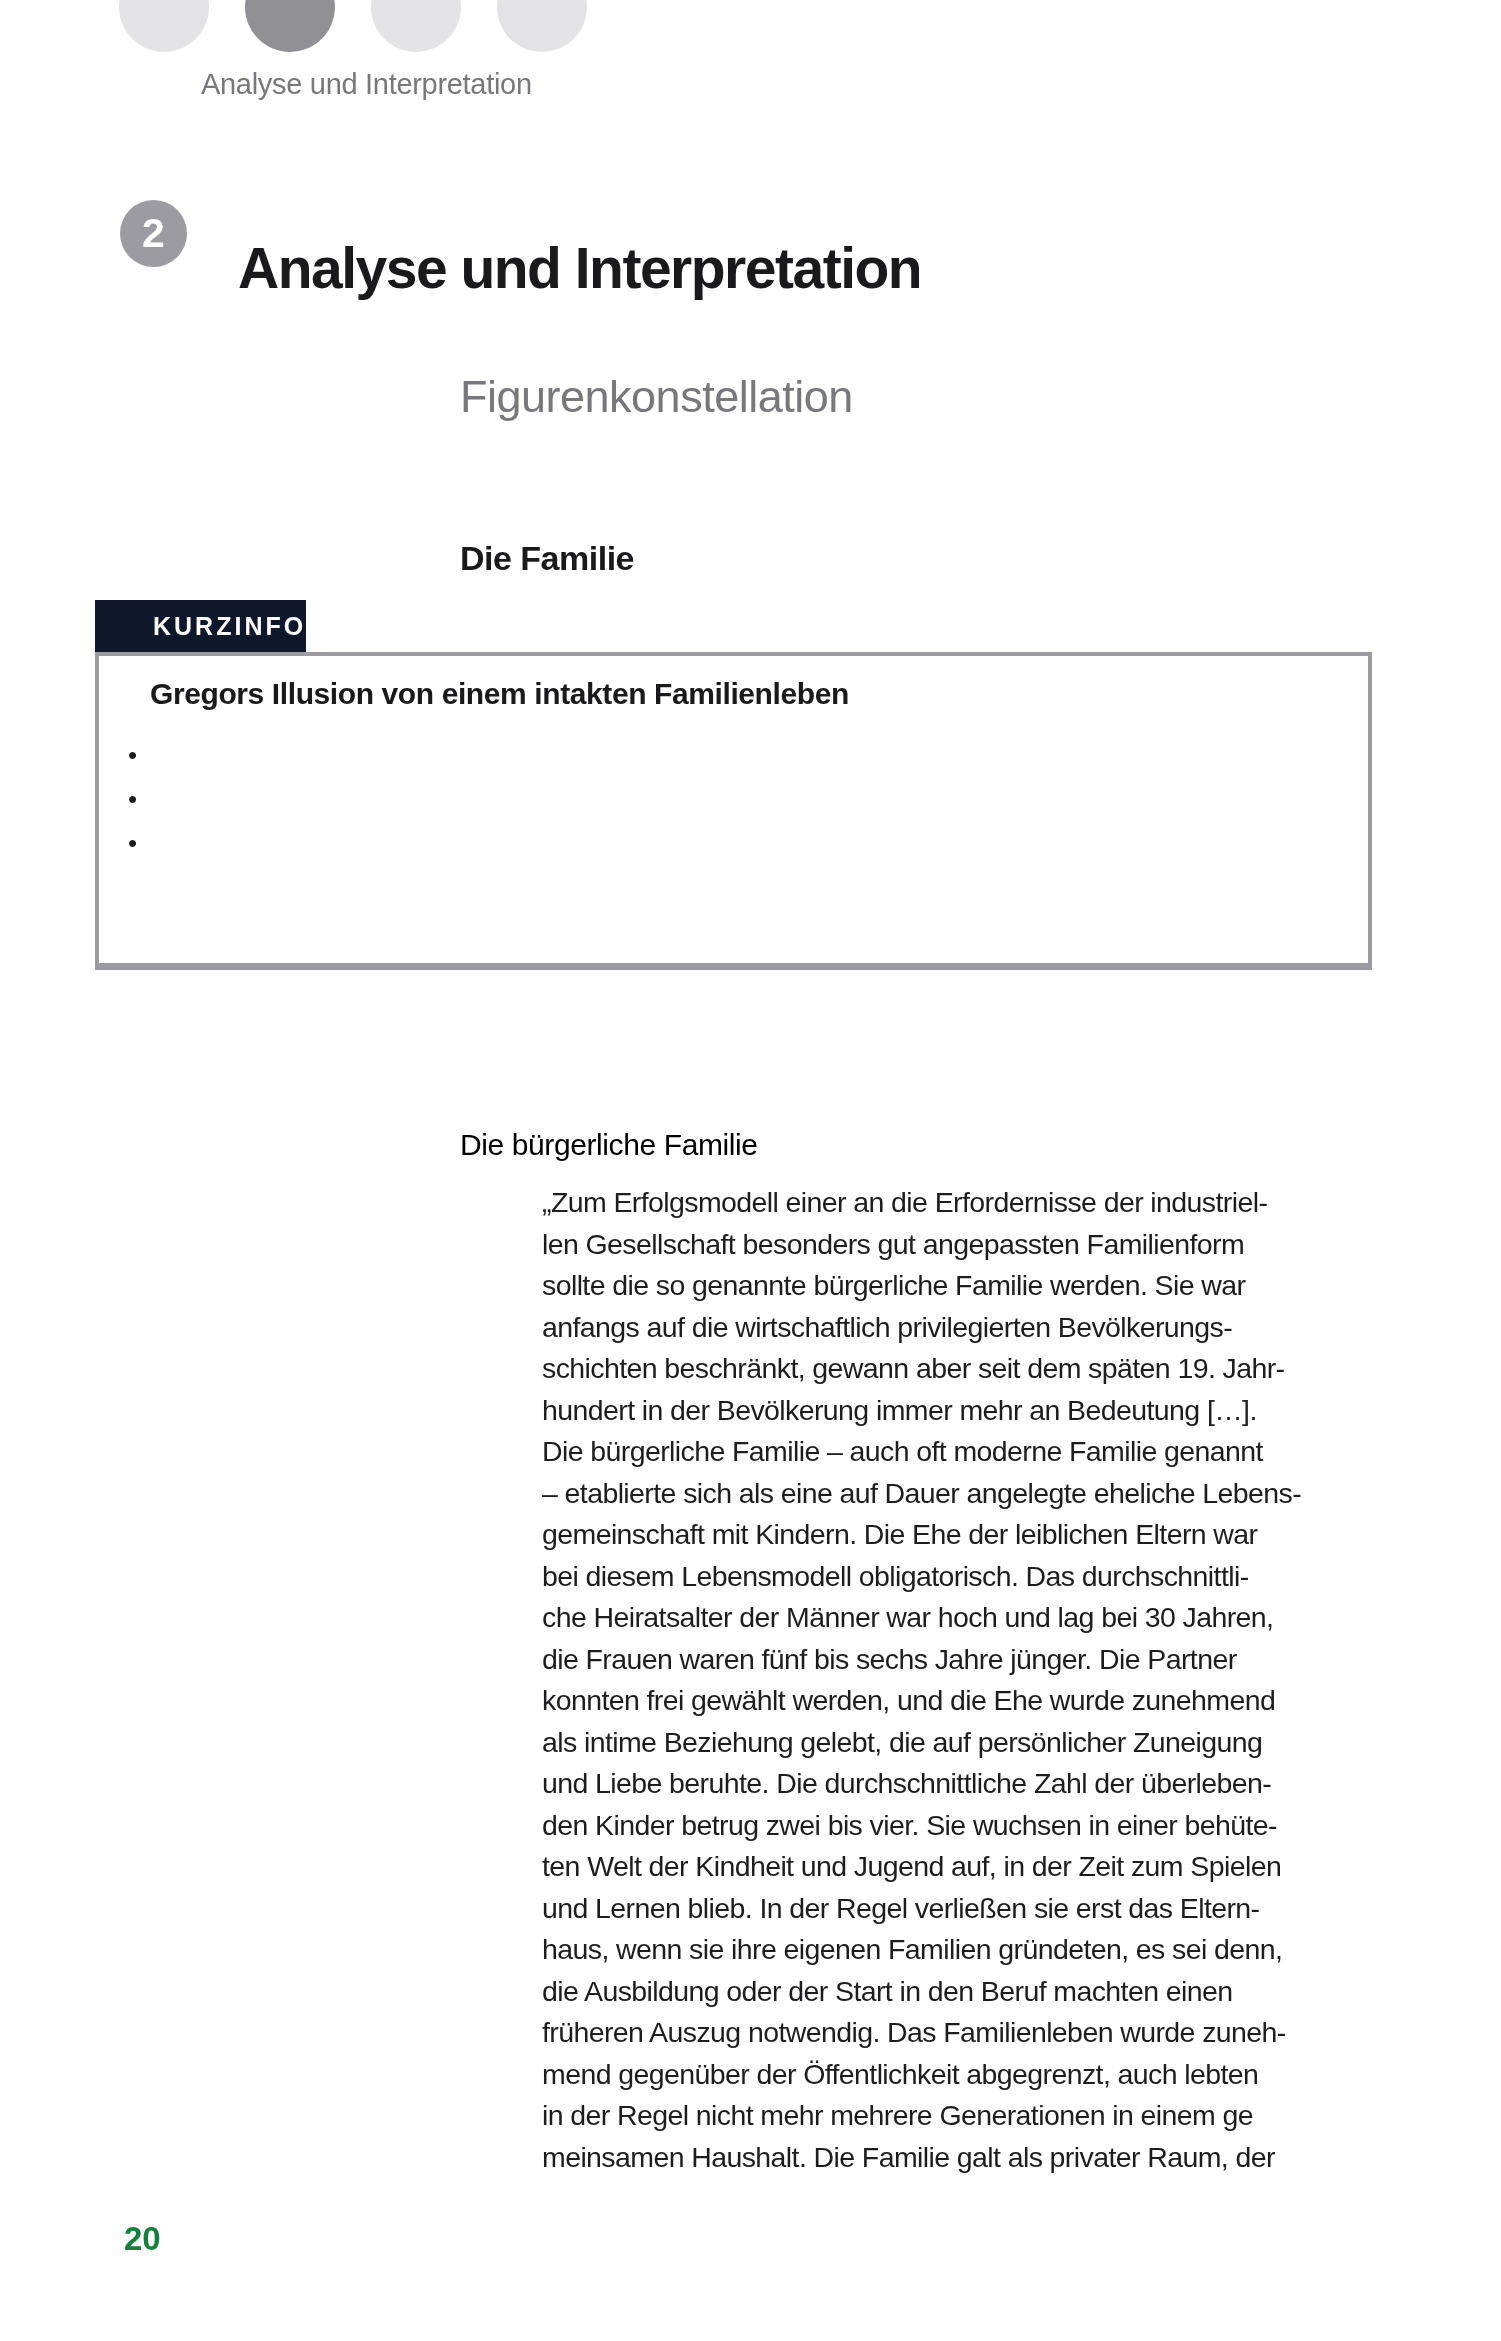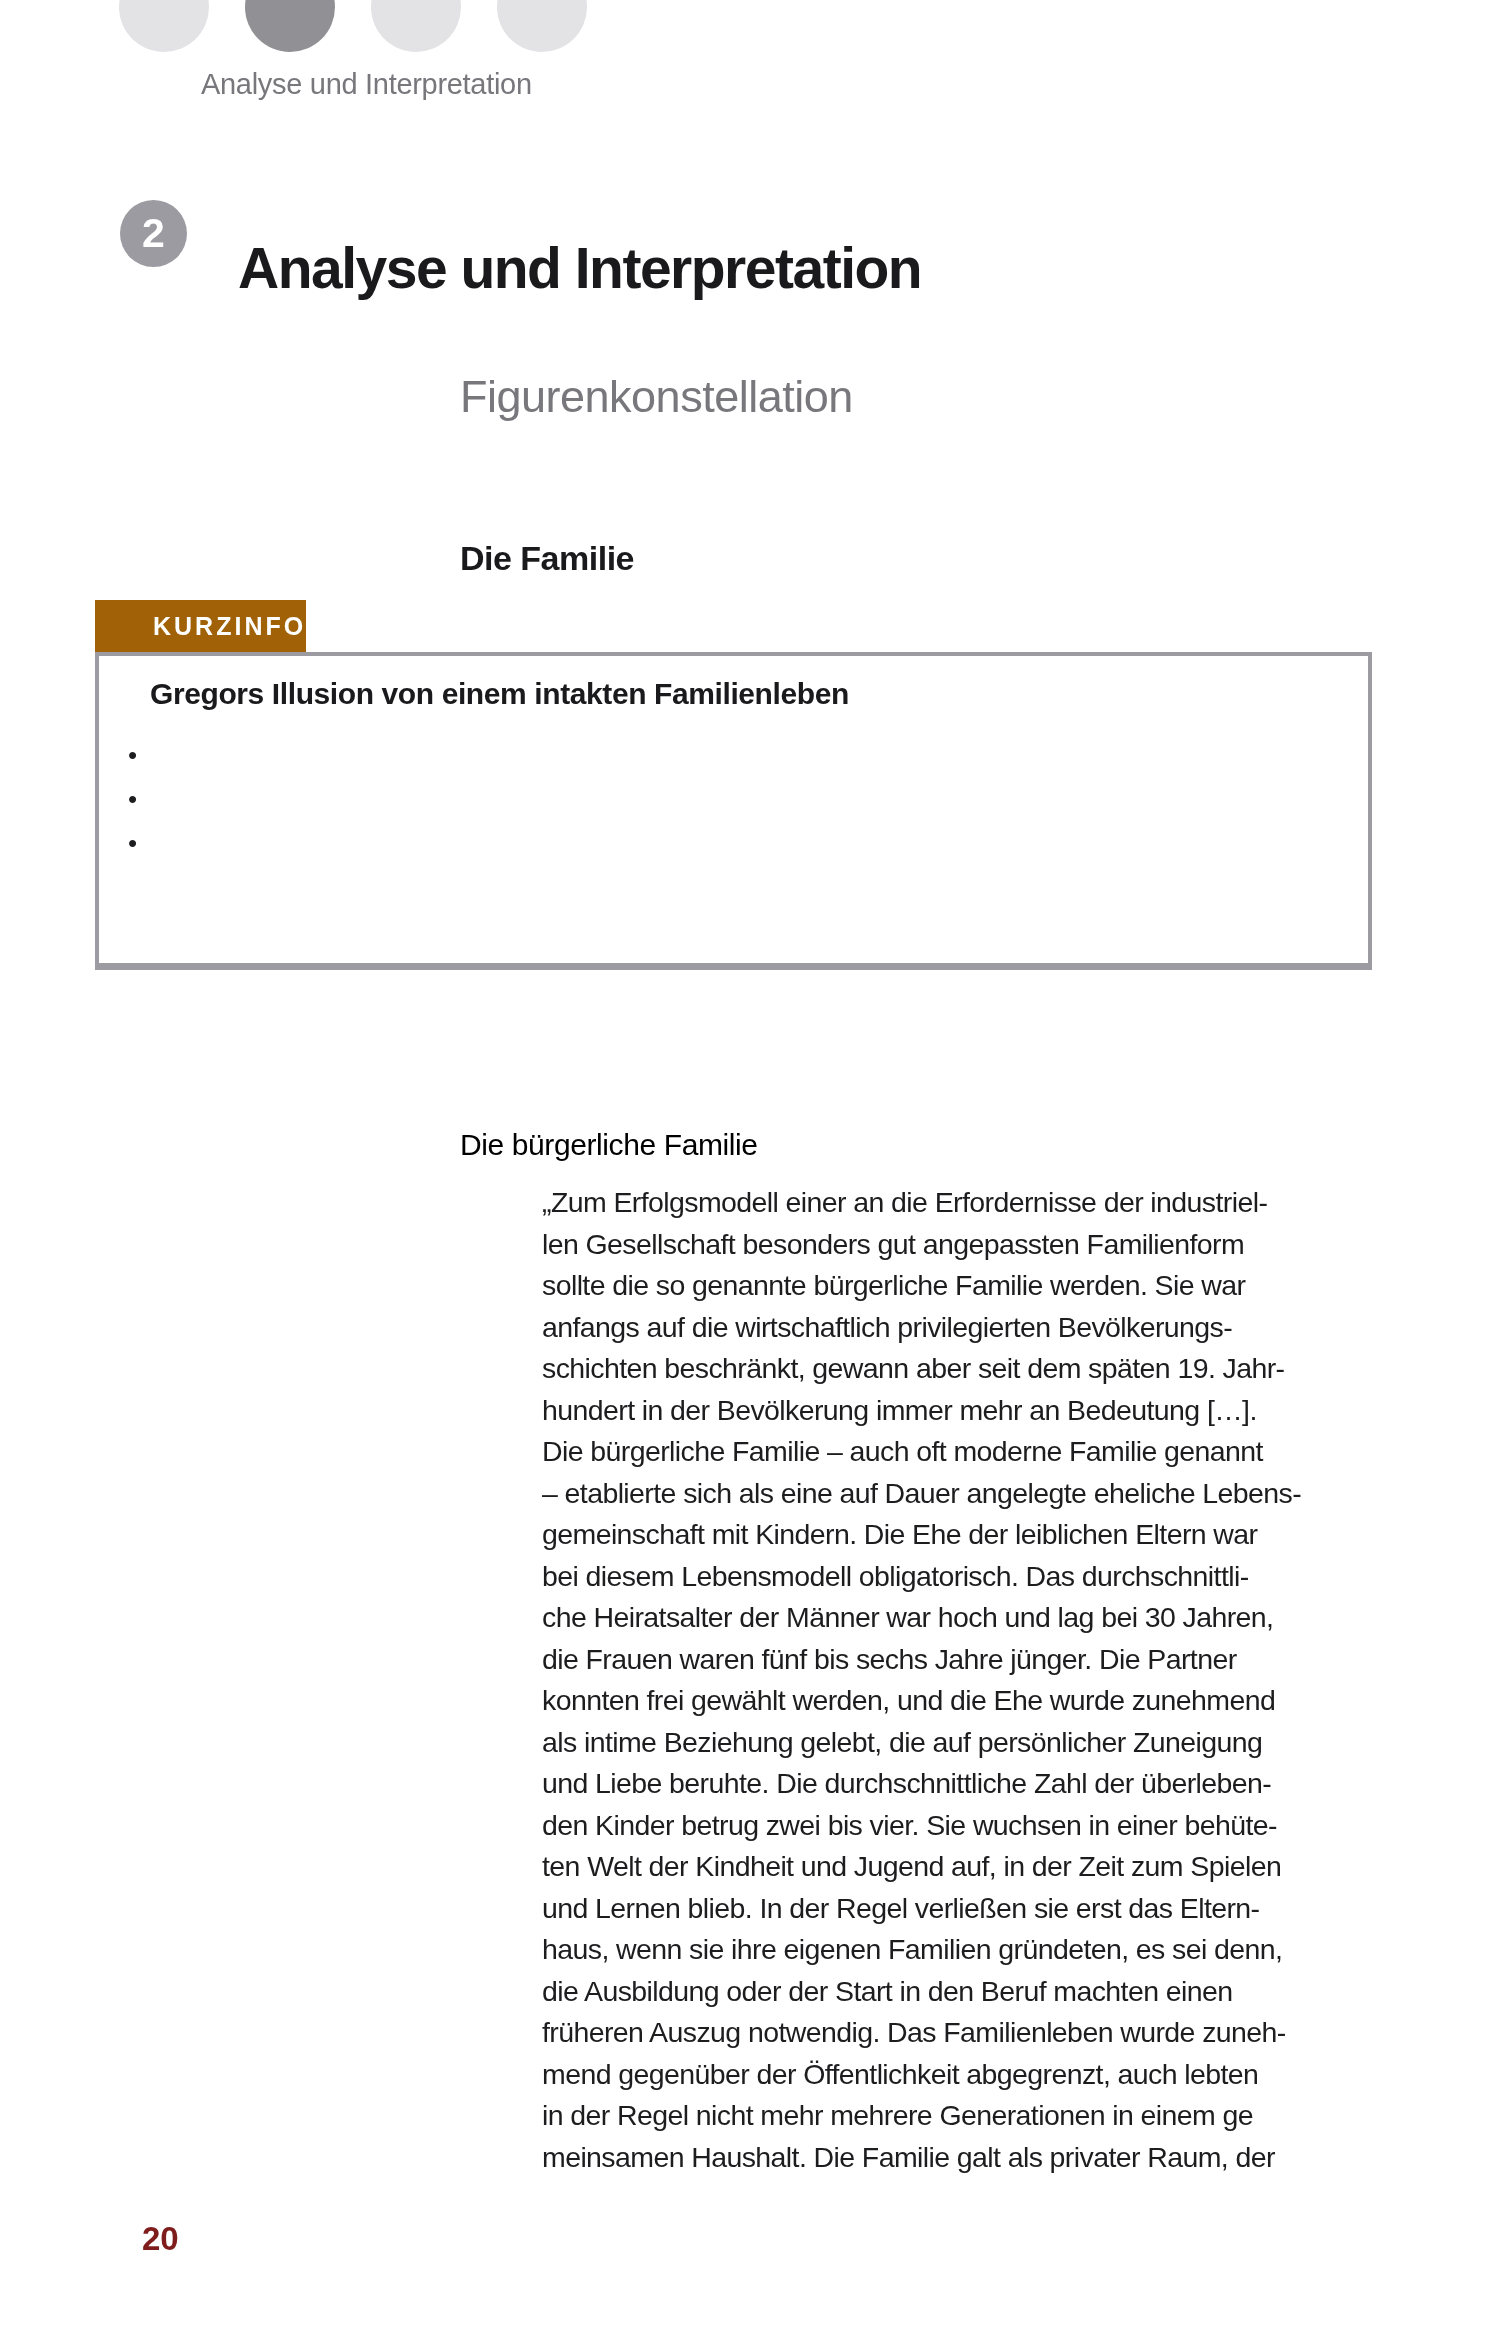--- a/index.html
+++ b/index.html
@@ -83,21 +83,21 @@
     color: #1a1a1c;
     white-space: nowrap;
   }
 
   .kurzinfo-tab {
     position: absolute;
     left: 95px;
     top: 600px;
     width: 211px;
     height: 52px;
-    background: #a16207;
+    background: #0f172a;
     color: #ffffff;
     font-size: 25px;
     font-weight: bold;
     letter-spacing: 3px;
     line-height: 52px;
     padding-left: 58px;
     box-sizing: border-box;
   }
 
   .kurzinfo-box {
@@ -161,25 +161,25 @@
     width: 895px;
     white-space: pre-line;
     font-size: 28.5px;
     line-height: 41.5px;
     letter-spacing: -0.6px;
     color: #1d1d1f;
   }
 
   .page-number {
     position: absolute;
-    left: 142px;
+    left: 124px;
     top: 2220px;
     font-size: 33px;
     font-weight: bold;
-    color: #7f1d1d;
+    color: #15803d;
   }
 </style>
 </head>
 <body>
 
 <div class="page">
 
   <div class="dot dot-1"></div>
   <div class="dot dot-2"></div>
   <div class="dot dot-3"></div>

